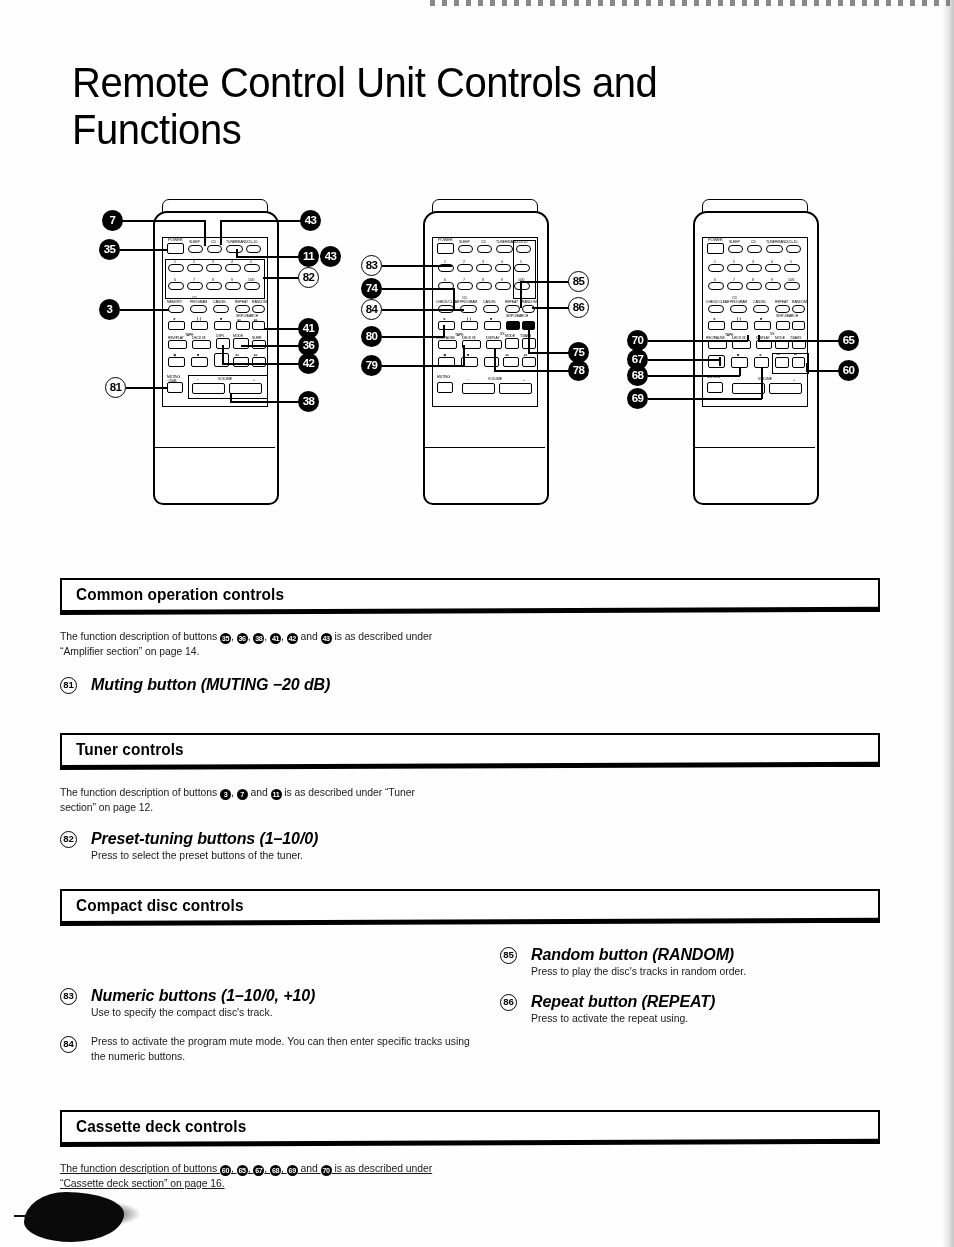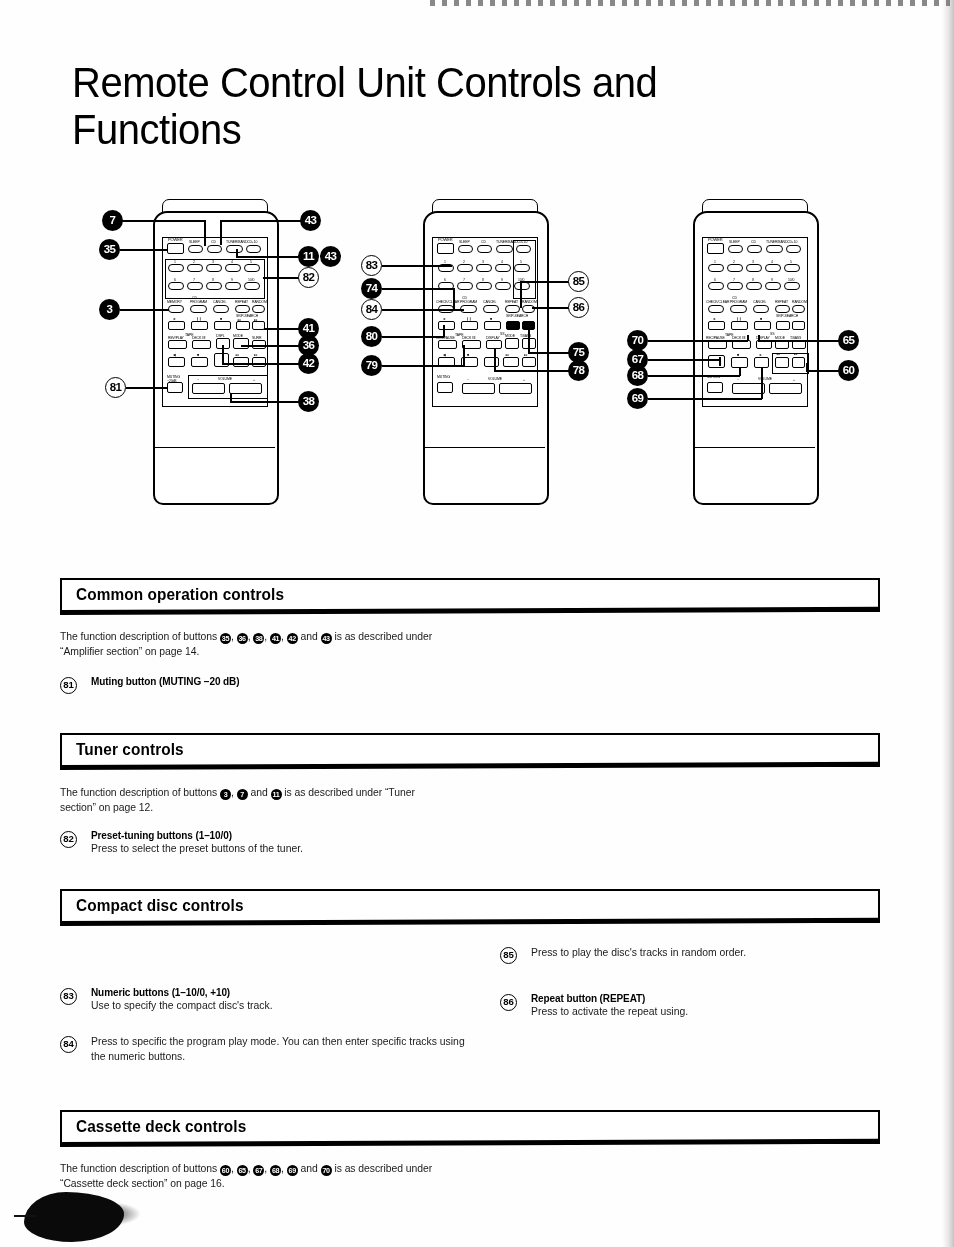--- a/index.html
+++ b/index.html
@@ -205,25 +205,26 @@
     line-height: 14.5px;
     color: #1a1a1a;
     letter-spacing: -0.05px;
   }
   .para.justify { text-align: justify; }
 
   .entry {
     position: absolute;
   }
   .entry .ehead {
-    font-size: 10px;
+    font-size: 16px;
     font-weight: bold;
     letter-spacing: -0.1px;
     margin: 0 0 1px 0;
     white-space: nowrap;
+    font-style: italic;
   }
   .entry .ebody {
     font-size: 10.4px;
     line-height: 14.5px;
     color: #1a1a1a;
     margin: 0;
   }
   .entry-num {
     position: absolute;
     left: 0;
@@ -686,41 +687,42 @@
   <div class="entry" style="left:60px;top:987px;width:420px;">
     <div class="entry-num">83</div>
     <div class="entry-text">
       <p class="ehead">Numeric buttons (1–10/0, +10)</p>
       <p class="ebody">Use to specify the compact disc's track.</p>
     </div>
   </div>
   <div class="entry" style="left:60px;top:1035px;width:420px;">
     <div class="entry-num">84</div>
     <div class="entry-text">
-      <p class="ebody">Press to specific the program play mode. You can then enter specific tracks using the numeric buttons.</p>
+      <p class="ebody">Press to activate the program mute mode. You can then enter specific tracks using the numeric buttons.</p>
     </div>
   </div>
 
   <div class="entry" style="left:500px;top:946px;width:390px;">
     <div class="entry-num">85</div>
     <div class="entry-text">
+      <p class="ehead">Random button (RANDOM)</p>
       <p class="ebody">Press to play the disc's tracks in random order.</p>
     </div>
   </div>
   <div class="entry" style="left:500px;top:993px;width:390px;">
     <div class="entry-num">86</div>
     <div class="entry-text">
       <p class="ehead">Repeat button (REPEAT)</p>
       <p class="ebody">Press to activate the repeat using.</p>
     </div>
   </div>
 
   <div class="section-bar" style="left:60px;top:1110px;width:820px;height:34px;">
     <div class="bar-title">Cassette deck controls</div>
   </div>
-  <div class="para" style="left:60px;top:1162px;width:400px;">
+  <div class="para" style="left:60px;top:1162px;width:400px;text-decoration:underline;">
     <span>The function description of buttons </span><span class="inum">60</span>, <span class="inum">65</span>, <span class="inum">67</span>, <span class="inum">68</span>, <span class="inum">69</span> and <span class="inum">70</span><span> is as described under “Cassette deck section” on page 16.</span>
   </div>
 
   <div class="scan-smudge"></div>
   <div class="scan-smudge-tail"></div>
 
 </div>
 
 </body></html>

